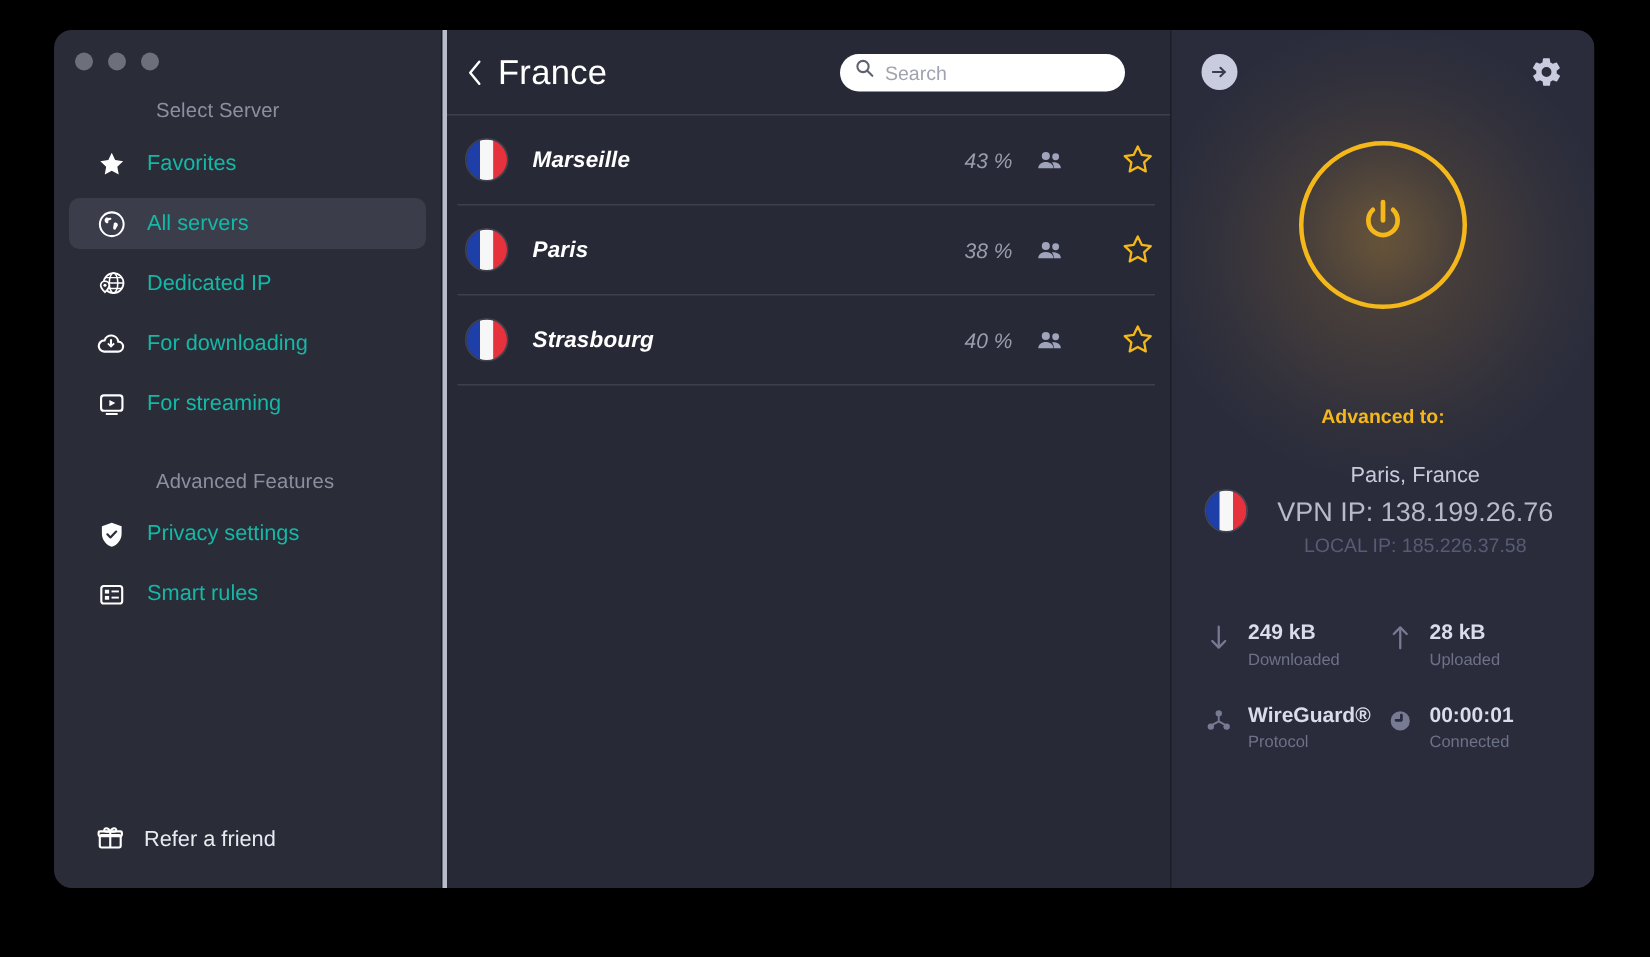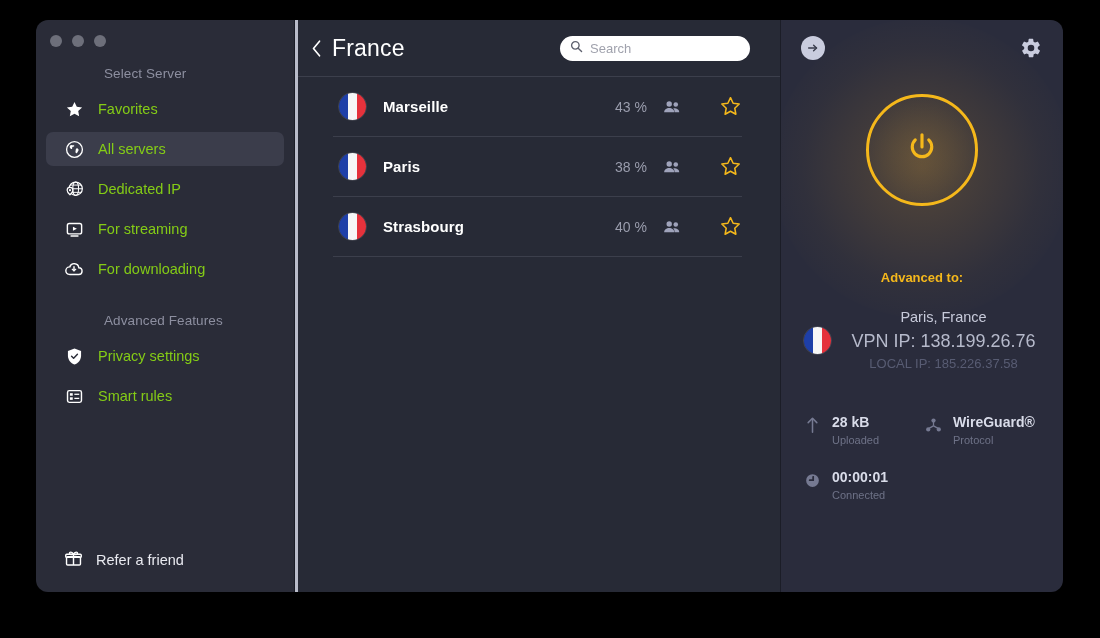--- a/index.html
+++ b/index.html
@@ -58,21 +58,21 @@
   .sidebar-section-label.advanced { padding-top: 24px; }
 
   .sidebar-item {
     display: flex;
     align-items: center;
     gap: 14px;
     height: 34px;
     margin: 3px 10px;
     padding-left: 18px;
     border-radius: 7px;
-    color: #84cc16;
+    color: #14b8a6;
     font-size: 14.5px;
     cursor: default;
   }
   .sidebar-item.active { background: #3b3d4b; }
 
   .sidebar-item .ico {
     width: 20px; height: 20px;
     display: flex; align-items: center; justify-content: center;
     flex: 0 0 20px;
   }
@@ -142,21 +142,21 @@
     border: none;
     outline: none;
     background: transparent;
     font-family: "Liberation Sans", sans-serif;
     font-size: 13px;
     color: #31333d;
     width: 100%;
   }
   #search-input::placeholder { color: #a0a2ad; }
 
-  #server-list { padding: 0 38px; }
+  #server-list { padding: 0 10px; font-style: italic; }
 
   .server-row {
     display: flex;
     align-items: center;
     height: 60px;
     border-bottom: 1px solid #3c3f4c;
     gap: 16px;
     padding: 0 0 0 5px;
   }
 
@@ -339,37 +339,37 @@
           <line x1="6.6" y1="15.6" x2="20.5" y2="15.6" stroke="#ffffff" stroke-width="1.2"></line>
           <path fill="#2a2c38" stroke="#ffffff" stroke-width="1.5" d="M6.3 9.3c2 0 3.6 1.6 3.6 3.6 0 2.4-3.6 5.8-3.6 5.8s-3.6-3.4-3.6-5.8c0-2 1.6-3.6 3.6-3.6z"></path>
           <circle cx="6.3" cy="12.8" r="1.3" fill="#ffffff"></circle>
         </svg>
       </span>
       <span>Dedicated IP</span>
     </div>
 
     <div class="sidebar-item">
       <span class="ico">
+        <svg width="20" height="20" viewBox="0 0 24 24">
+          <path fill="none" stroke="#ffffff" stroke-width="1.7" d="M6.5 18.5h11a4 4 0 0 0 .3-8 5.6 5.6 0 0 0-10.9-1 3.8 3.8 0 0 0-.4 9z"></path>
+          <path fill="#ffffff" d="M12 8.4a.85.85 0 0 1 .85.85v3.4l1.2-1.2.95.95-2.6 2.6-.4.35-.4-.35-2.6-2.6.95-.95 1.2 1.2v-3.4A.85.85 0 0 1 12 8.4z"></path>
+        </svg>
+      </span>
+      <span>For downloading</span>
+    </div>
+
+    <div class="sidebar-item">
+      <span class="ico">
         <svg width="19" height="19" viewBox="0 0 24 24">
           <rect x="3" y="4.5" width="18" height="13" rx="2.4" fill="none" stroke="#ffffff" stroke-width="1.8"></rect>
           <path fill="#ffffff" d="M10 8.4l5 2.6-5 2.6z"></path>
           <line x1="7" y1="20.2" x2="17" y2="20.2" stroke="#ffffff" stroke-width="1.8"></line>
         </svg>
       </span>
       <span>For streaming</span>
-    </div>
-
-    <div class="sidebar-item">
-      <span class="ico">
-        <svg width="20" height="20" viewBox="0 0 24 24">
-          <path fill="none" stroke="#ffffff" stroke-width="1.7" d="M6.5 18.5h11a4 4 0 0 0 .3-8 5.6 5.6 0 0 0-10.9-1 3.8 3.8 0 0 0-.4 9z"></path>
-          <path fill="#ffffff" d="M12 8.4a.85.85 0 0 1 .85.85v3.4l1.2-1.2.95.95-2.6 2.6-.4.35-.4-.35-2.6-2.6.95-.95 1.2 1.2v-3.4A.85.85 0 0 1 12 8.4z"></path>
-        </svg>
-      </span>
-      <span>For downloading</span>
     </div>
 
     <div class="sidebar-section-label advanced">Advanced Features</div>
 
     <div class="sidebar-item">
       <span class="ico">
         <svg width="19" height="19" viewBox="0 0 24 24">
           <path fill="#ffffff" d="M12 1.8l8.3 3.1v6.2c0 5-3.5 9.5-8.3 11.1-4.8-1.6-8.3-6.1-8.3-11.1V4.9z"></path>
           <path fill="none" stroke="#2a2c38" stroke-width="1.8" stroke-linecap="round" stroke-linejoin="round" d="M8.3 11.6l2.6 2.7 4.8-5"></path>
         </svg>
@@ -538,20 +538,32 @@
         </span>
         <div id="connected-text">
           <div id="connected-location">Paris, France</div>
           <div id="connected-vpnip">VPN IP: 138.199.26.76</div>
           <div id="connected-localip">LOCAL IP: 185.226.37.58</div>
         </div>
       </div>
 
       <div id="stats-grid">
 
+        <div class="stat">
+          <span class="sicon">
+            <svg width="15" height="18" viewBox="0 0 16 20">
+              <line x1="8" y1="2" x2="8" y2="17" stroke="#767a92" stroke-width="1.7" stroke-linecap="round"></line>
+              <path fill="none" stroke="#767a92" stroke-width="1.7" stroke-linecap="round" stroke-linejoin="round" d="M3.2 12.6L8 17.5l4.8-4.9"></path>
+            </svg>
+          </span>
+          <span>
+            <span class="svalue">249 kB</span>
+            <div class="slabel">Downloaded</div>
+          </span>
+        </div>
 
         <div class="stat">
           <span class="sicon">
             <svg width="15" height="18" viewBox="0 0 16 20">
               <line x1="8" y1="3" x2="8" y2="18" stroke="#767a92" stroke-width="1.7" stroke-linecap="round"></line>
               <path fill="none" stroke="#767a92" stroke-width="1.7" stroke-linecap="round" stroke-linejoin="round" d="M3.2 7.4L8 2.5l4.8 4.9"></path>
             </svg>
           </span>
           <span>
             <span class="svalue">28 kB</span>

